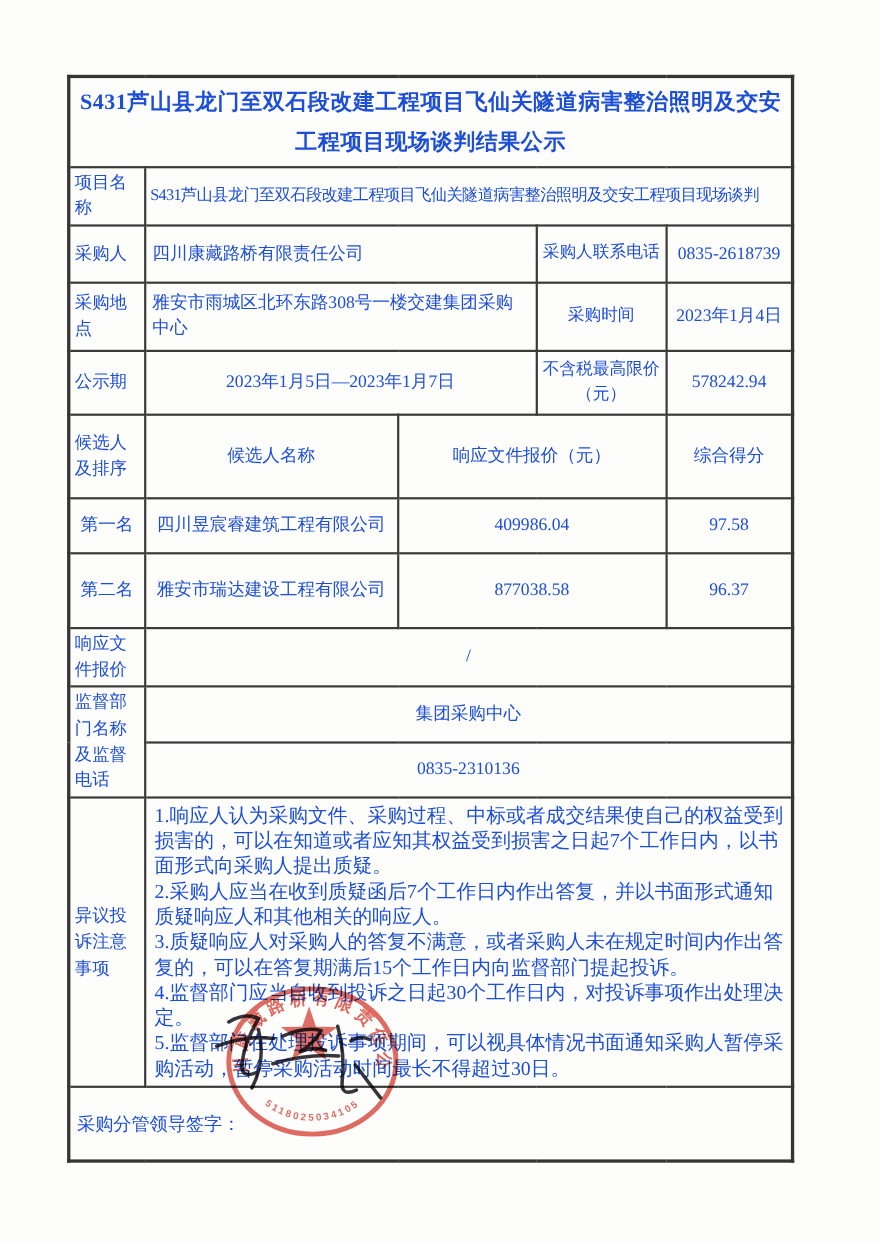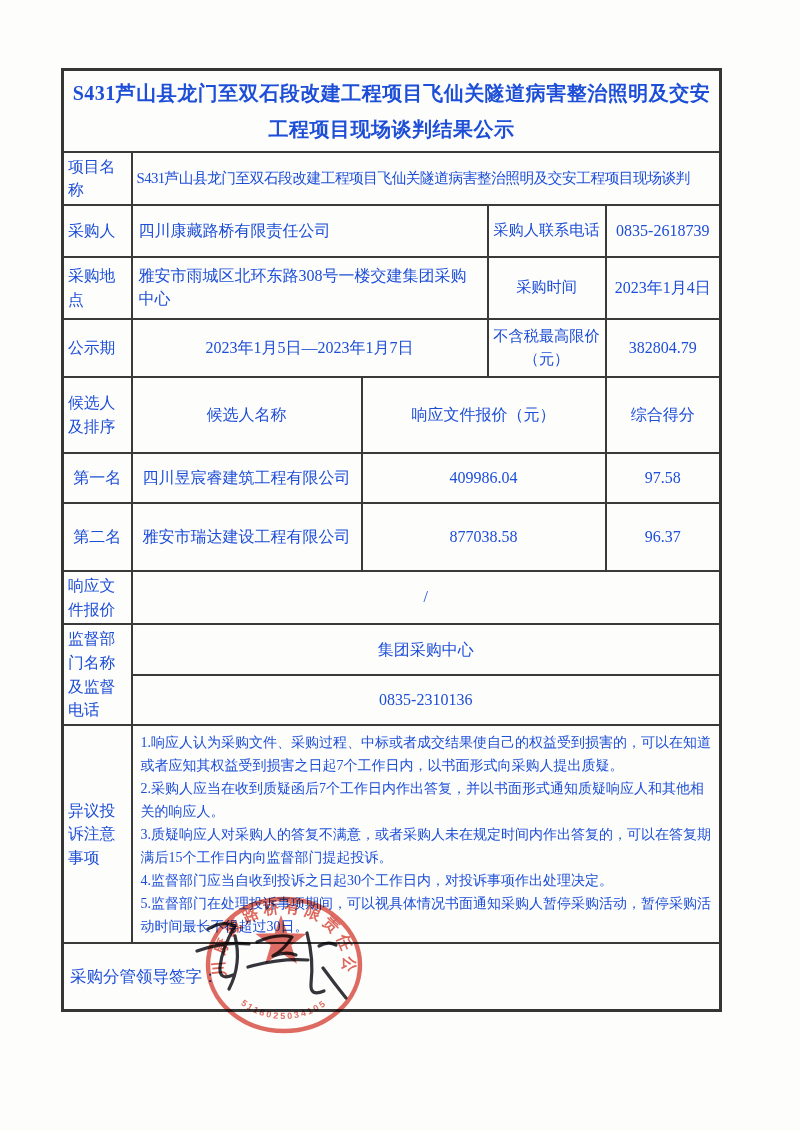--- a/index.html
+++ b/index.html
@@ -14,21 +14,21 @@
     border-collapse:collapse;table-layout:fixed;border:3px solid #353535;
   }
   td{border:2px solid #3a3a3a;padding:2px 6px;font-size:16px;line-height:1.4;
      vertical-align:middle;overflow:hidden;}
   td.title-cell{font-size:20px;font-weight:600;text-align:center;line-height:1.8;
      letter-spacing:0.5px;padding:0 8px;}
   td.lbl{padding:2px 1px 2px 4px;font-size:15.8px;line-height:1.5;}
   .ctr{text-align:center;}
   td.small-lbl{font-size:15.2px;line-height:1.5;padding:2px 4px;}
   td.proj-val{font-size:14.8px;letter-spacing:-0.6px;white-space:nowrap;padding:0 4px;}
-  td.obj-cell{font-size:14px;line-height:23px;padding:4px 6px 4px 8px;vertical-align:middle;}
+  td.obj-cell{font-size:18px;line-height:23px;padding:4px 6px 4px 8px;vertical-align:middle;}
   td.sig-cell{padding-left:6px;font-size:16.5px;margin-left:17px;}
   .overlay{position:absolute;pointer-events:none;}
   svg.seal{mix-blend-mode:multiply;opacity:0.88;}
   svg.autograph{mix-blend-mode:multiply;opacity:0.92;}
 </style>
 </head>
 <body>
 
 <div class="sheet">
   <table class="notice">
@@ -61,21 +61,21 @@
       <td class="lbl">采购地点</td>
       <td colspan="2">雅安市雨城区北环东路308号一楼交建集团采购中心</td>
       <td class="ctr small-lbl">采购时间</td>
       <td class="ctr">2023年1月4日</td>
     </tr>
 
     <tr style="height:58px">
       <td class="lbl">公示期</td>
       <td colspan="2" class="ctr">2023年1月5日—2023年1月7日</td>
       <td class="ctr small-lbl">不含税最高限价（元）</td>
-      <td class="ctr">382804.79</td>
+      <td class="ctr">578242.94</td>
     </tr>
 
     <tr style="height:76px">
       <td class="lbl">候选人及排序</td>
       <td class="ctr">候选人名称</td>
       <td colspan="2" class="ctr">响应文件报价（元）</td>
       <td class="ctr">综合得分</td>
     </tr>
 
     <tr style="height:50px">

